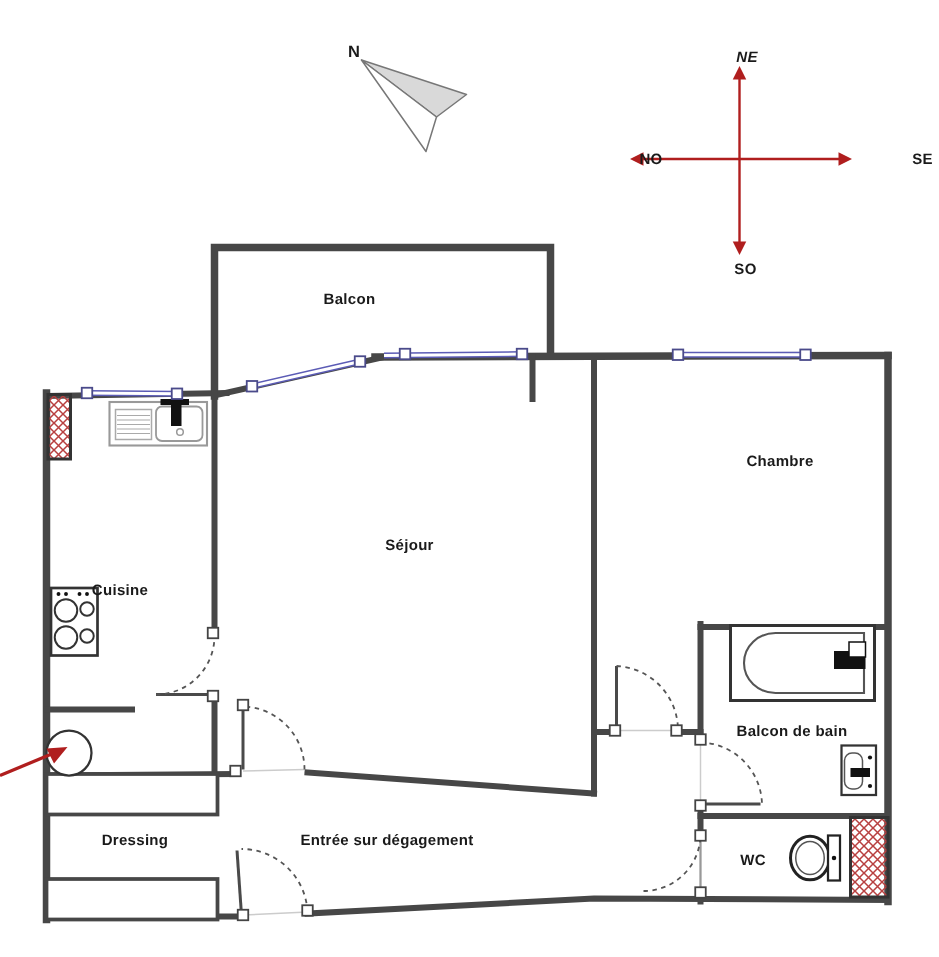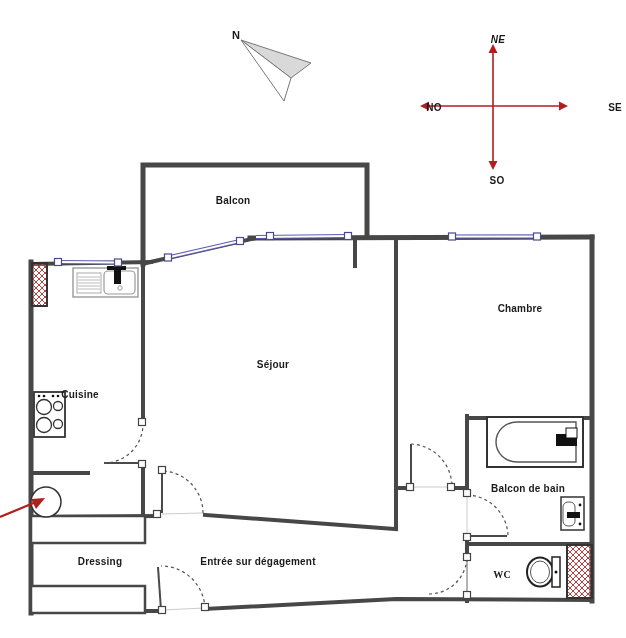--- a/index.html
+++ b/index.html
@@ -208,16 +208,16 @@
   <div class="lbl" style="left:498px;top:39px;font-style:italic;">NE</div>
   <div class="lbl" style="left:410px;top:107px;margin-left:24px;">NO</div>
   <div class="lbl" style="left:615px;top:107px;">SE</div>
   <div class="lbl" style="left:497px;top:180px;text-align:right;">SO</div>
 
   <div class="lbl" style="left:233px;top:200px;">Balcon</div>
   <div class="lbl" style="left:80px;top:362px;margin-top:32px;">Cuisine</div>
   <div class="lbl" style="left:273px;top:364px;">Séjour</div>
   <div class="lbl" style="left:500px;top:308px;margin-left:20px;">Chambre</div>
   <div class="lbl" style="left:528px;top:488px;">Balcon de bain</div>
-  <div class="lbl" style="left:86px;top:561px;padding-left:28px;">Dressing</div>
+  <div class="lbl" style="left:76px;top:561px;padding-left:28px;">Dressing</div>
   <div class="lbl" style="left:258px;top:561px;">Entrée sur dégagement</div>
-  <div class="lbl" style="left:502px;top:574px;font-family:Liberation Serif, serif;">WC</div>
+  <div class="lbl" style="left:502px;top:574px;">WC</div>
 </div>
 
 </body></html>

